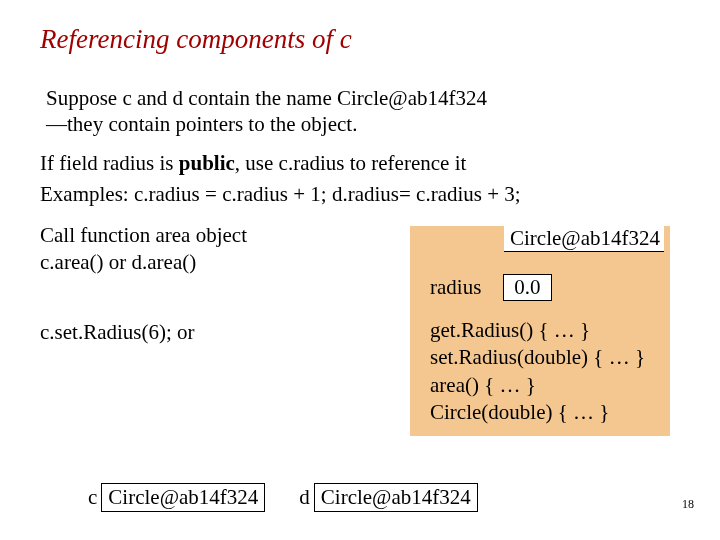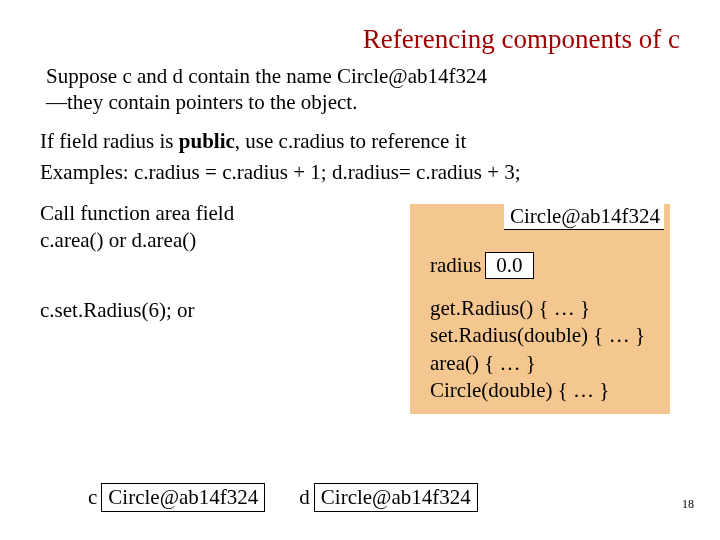--- a/index.html
+++ b/index.html
@@ -8,25 +8,26 @@
     width: 720px;
     height: 540px;
     font-family: "Times New Roman", Times, serif;
     font-size: 21px;
     color: #000;
     background: #fff;
     position: relative;
   }
   .slide { padding: 18px 40px 0 40px; position: relative; height: 100%; }
   .title {
-    text-align: right;
+    text-align: left;
     color: #a00000;
     font-size: 27px;
-    margin: 6px 0 8px 0;
+    margin: 6px 0 30px 0;
     font-weight: normal;
+    font-style: italic;
   }
   .intro { margin-bottom: 12px; line-height: 1.25; padding-left: 6px; }
   .fieldline { margin-bottom: 4px; line-height: 1.3; }
   .bold { font-weight: bold; }
   .columns { display: flex; margin-top: 14px; }
   .left { flex: 0 0 350px; padding-right: 8px; line-height: 1.28; }
   .para { margin-bottom: 16px; }
   .right { flex: 1; position: relative; }
   .objbox {
     background: #f5c790;
@@ -45,21 +46,21 @@
     padding: 0 4px 0 6px;
     font-size: 21px;
   }
   .radiusrow {
     position: absolute;
     left: 20px;
     top: 48px;
     display: flex;
     align-items: center;
   }
-  .radiusrow .lbl { margin-right: 4px; }
+  .radiusrow .lbl { margin-right: 22px; }
   .radiusval {
     background: #fff;
     border: 1px solid #000;
     padding: 0 10px;
     line-height: 1.2;
     text-align: right;
   }
   .methods {
     position: absolute;
     left: 20px;
@@ -100,21 +101,21 @@
   </div>
 
   <div class="fieldline">
     <span>If field radius is </span><span class="bold">public</span><span>, use   c.radius   to reference it</span>
   </div>
   <div class="fieldline">Examples: c.radius = c.radius + 1; d.radius= c.radius + 3;</div>
 
   <div class="columns">
     <div class="left">
       <div class="para">
-        <span>Call function area field</span><br>
+        <span>Call function area object</span><br>
         <span>c.area()   or   d.area()</span>
       </div>
       <div class="para">
         <br>
         <span>c.set.Radius(6);   or</span><br>
       </div>
     </div>
     <div class="right">
       <div class="objbox">
         <div class="objlabel">Circle@ab14f324</div>

